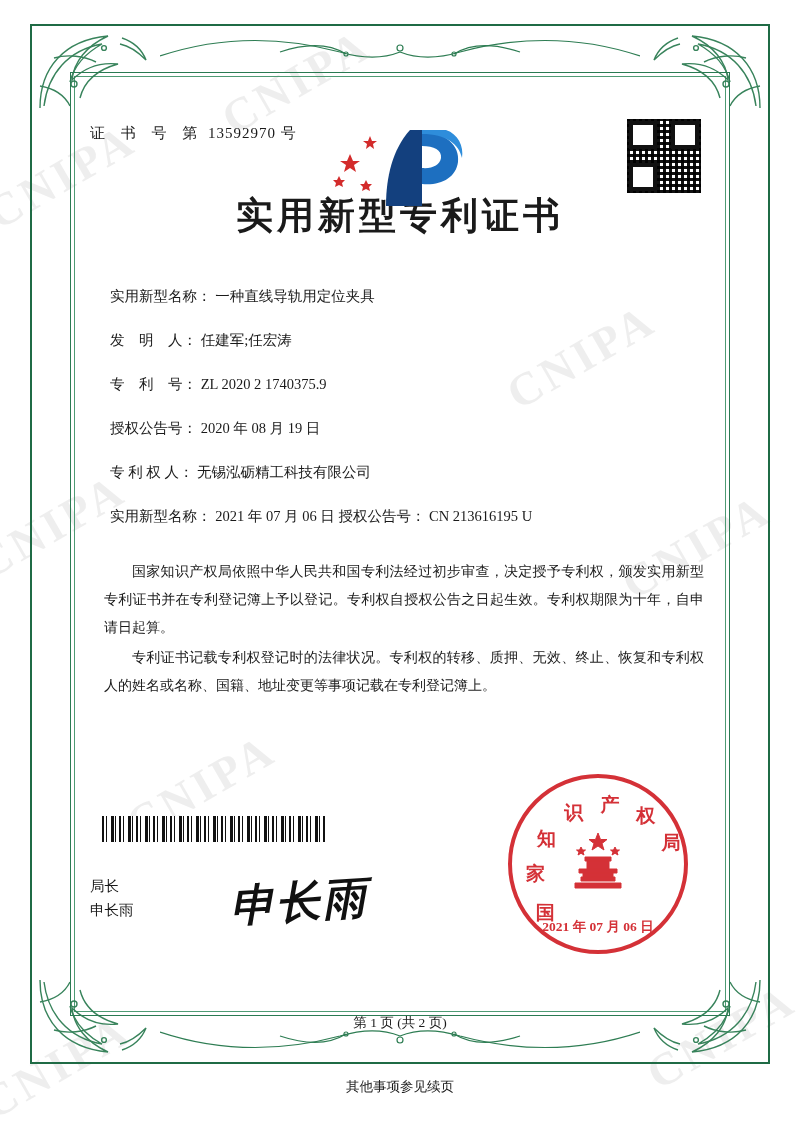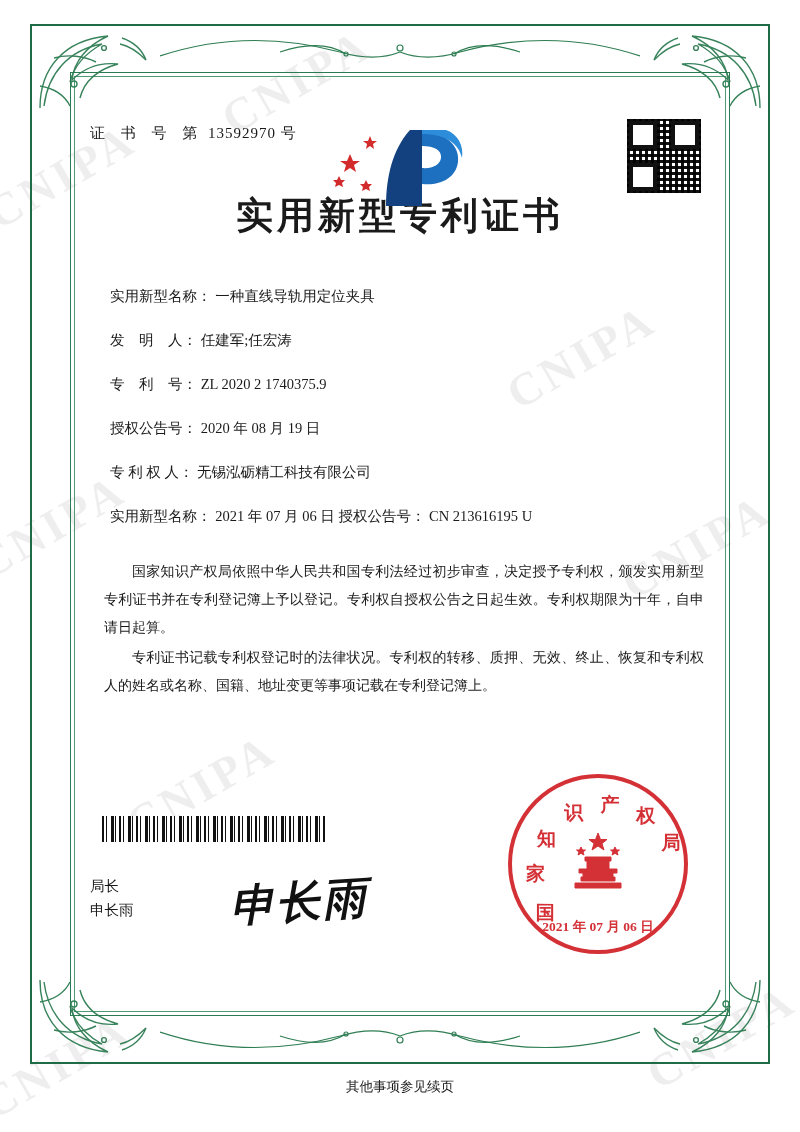--- a/index.html
+++ b/index.html
@@ -431,16 +431,17 @@
           <polygon points="54,20 55.5,23 58.5,23 56,25 57,28 54,26.3 51,28 52,25 49.5,23 52.5,23"></polygon>
           <path d="M18,42 h38 v4 h-38z M22,46 h30 v4 h-30z M20,50 h34 v4 h-34z"></path>
           <path d="M26,34 h22 v8 h-22z"></path>
           <path d="M24,30 h26 v4 h-26z"></path>
           <path d="M14,56 h46 v5 h-46z"></path>
         </g>
       </svg>
       <div class="seal-date">2021 年 07 月 06 日</div>
     </div>
 
+    <div class="page-no">第 1 页 (共 2 页)</div>
   </div>
 </div>
 
 <div class="footnote">其他事项参见续页</div>
 
 </body></html>

